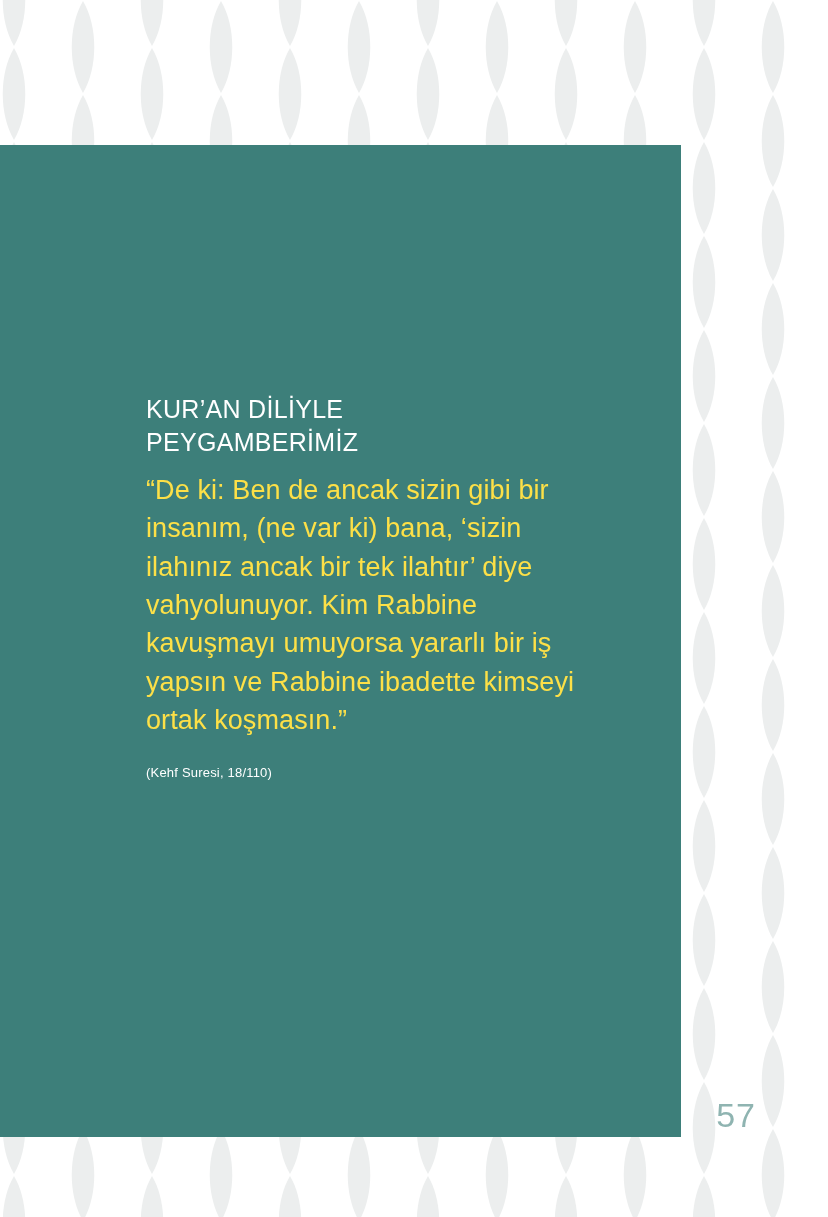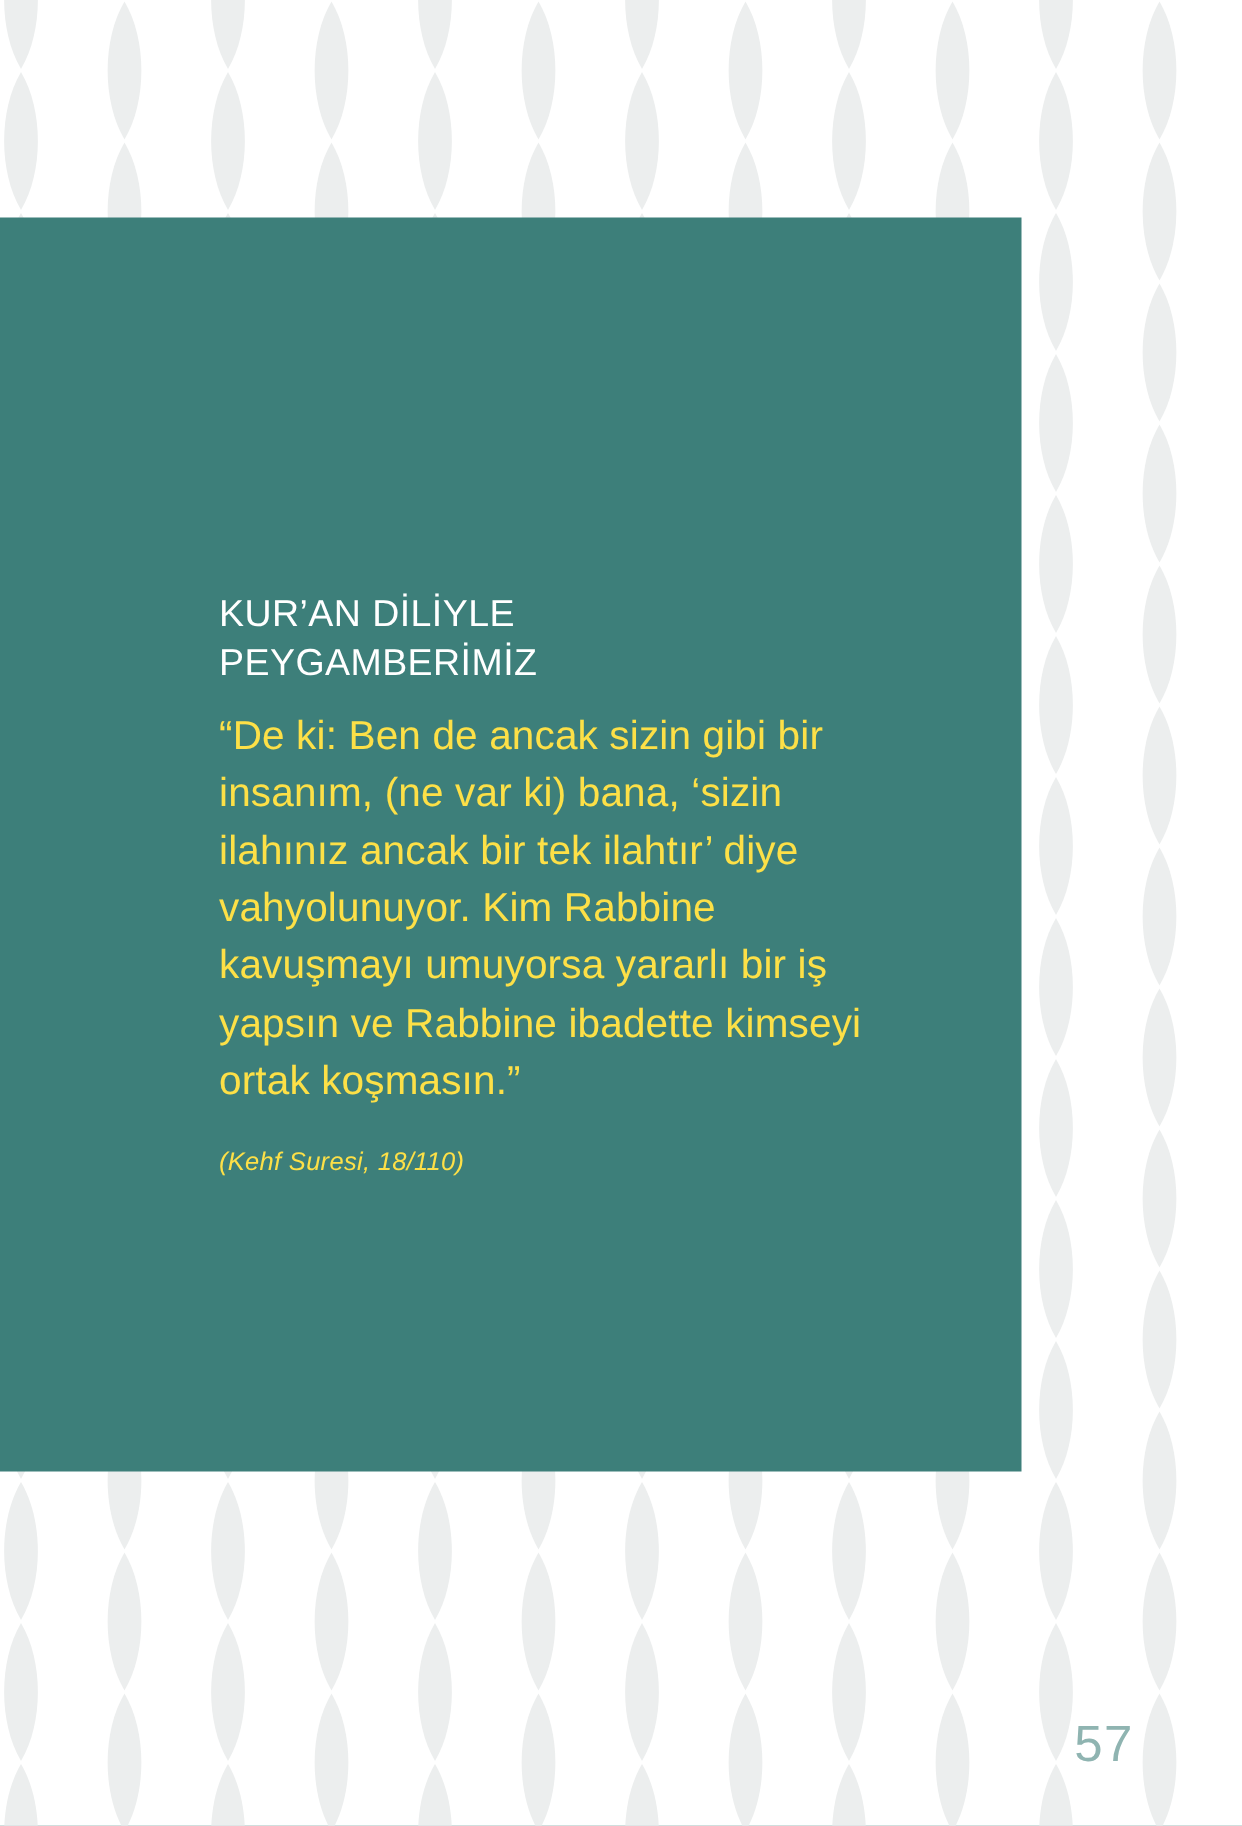--- a/index.html
+++ b/index.html
@@ -30,21 +30,21 @@
     height: 1217px;
     z-index: 1;
   }
 
   
   .panel {
     position: absolute;
     left: 0;
     top: 145px;
     width: 681px;
-    height: 836px;
+    height: 992px;
     background: #3d7f7a;
     z-index: 2;
   }
 
   .content {
     position: absolute;
     left: 146px;
     top: 248px;
     width: 440px;
   }
@@ -62,31 +62,30 @@
   .quote {
     color: #fde047;
     font-size: 27px;
     line-height: 1.42;
     font-weight: 400;
     letter-spacing: 0.1px;
     margin: 0;
   }
 
   .source {
-    color: #fde047;
-    font-size: 17px;
-    font-style: italic;
+    color: #ffffff;
+    font-size: 13px;
     margin-top: 26px;
     letter-spacing: 0.2px;
   }
 
   .page-number {
     position: absolute;
     right: 72px;
-    top: 1144px;
+    top: 1096px;
     color: #8fb4b1;
     font-size: 34px;
     font-weight: 400;
     z-index: 3;
     letter-spacing: 1px;
   }
 </style>
 </head>
 <body>
 

